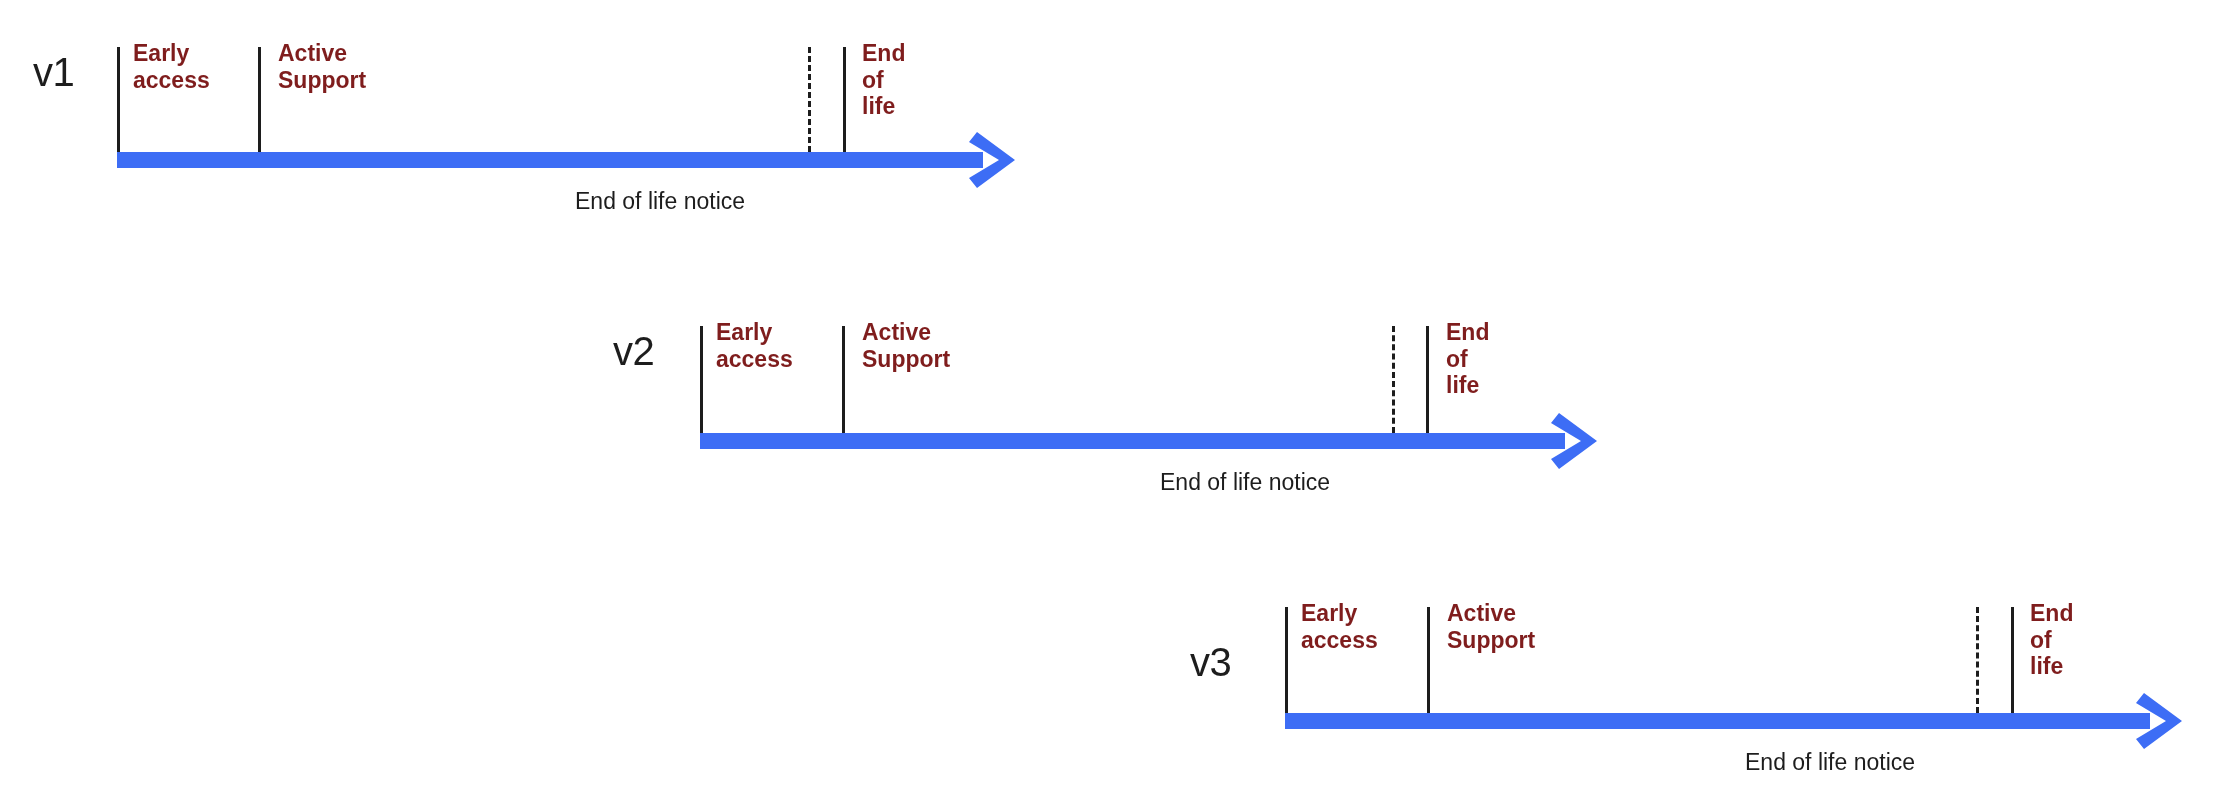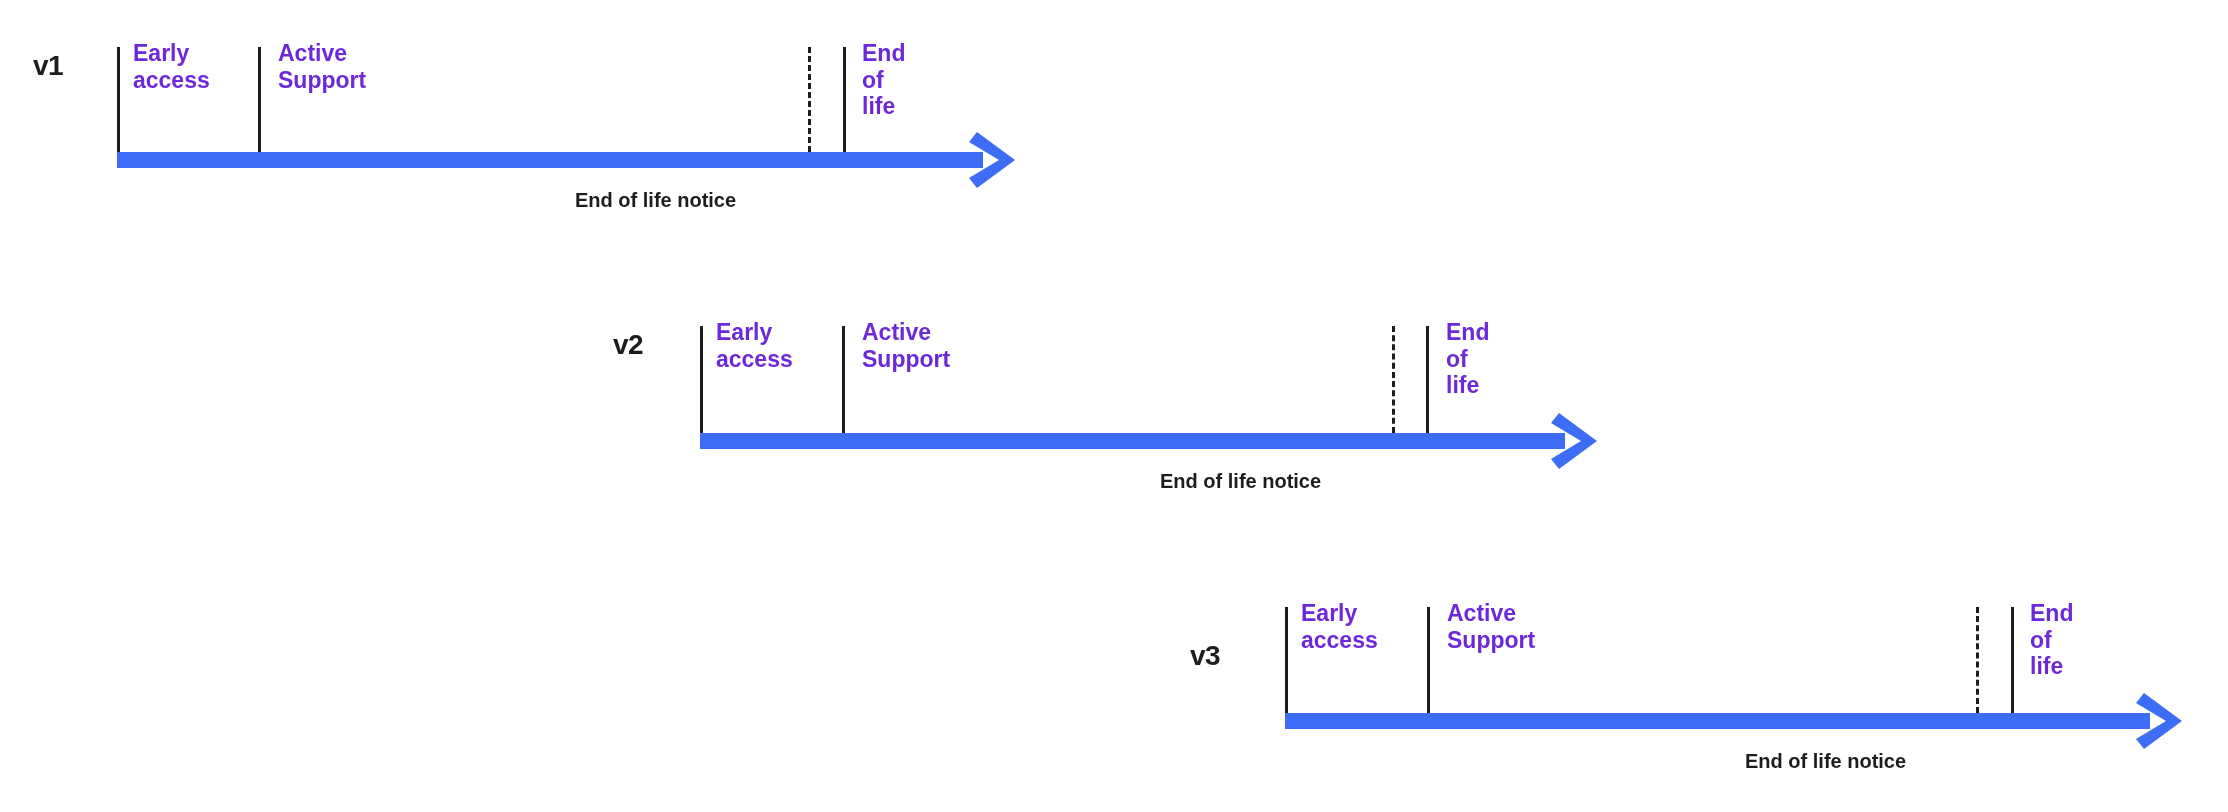--- a/index.html
+++ b/index.html
@@ -23,22 +23,22 @@
   
   .timeline-row {
     position: absolute;
     left: 0;
     top: 0;
   }
 
   
   .version-label {
     position: absolute;
-    font-size: 28px;
-    font-weight: 700;
+    font-size: 40px;
+    font-weight: 400;
     color: #1d1d1d;
     letter-spacing: -0.5px;
     line-height: 1;
     white-space: nowrap;
   }
 
   
   .divider {
     position: absolute;
     width: 3px;
@@ -50,30 +50,30 @@
     position: absolute;
     width: 0;
     border-left: 3px dashed #1d1d1d;
   }
 
   
   .phase-label {
     position: absolute;
     font-size: 23px;
     font-weight: 700;
-    color: #6d28d9;
+    color: #7f1d1d;
     line-height: 1.16;
     white-space: pre-line;
   }
 
   
   .notice-label {
     position: absolute;
-    font-size: 20px;
-    font-weight: 700;
+    font-size: 23px;
+    font-weight: 400;
     color: #1d1d1d;
     line-height: 1;
     white-space: nowrap;
   }
 
   
   .arrow-bar {
     position: absolute;
     height: 16px;
   }

